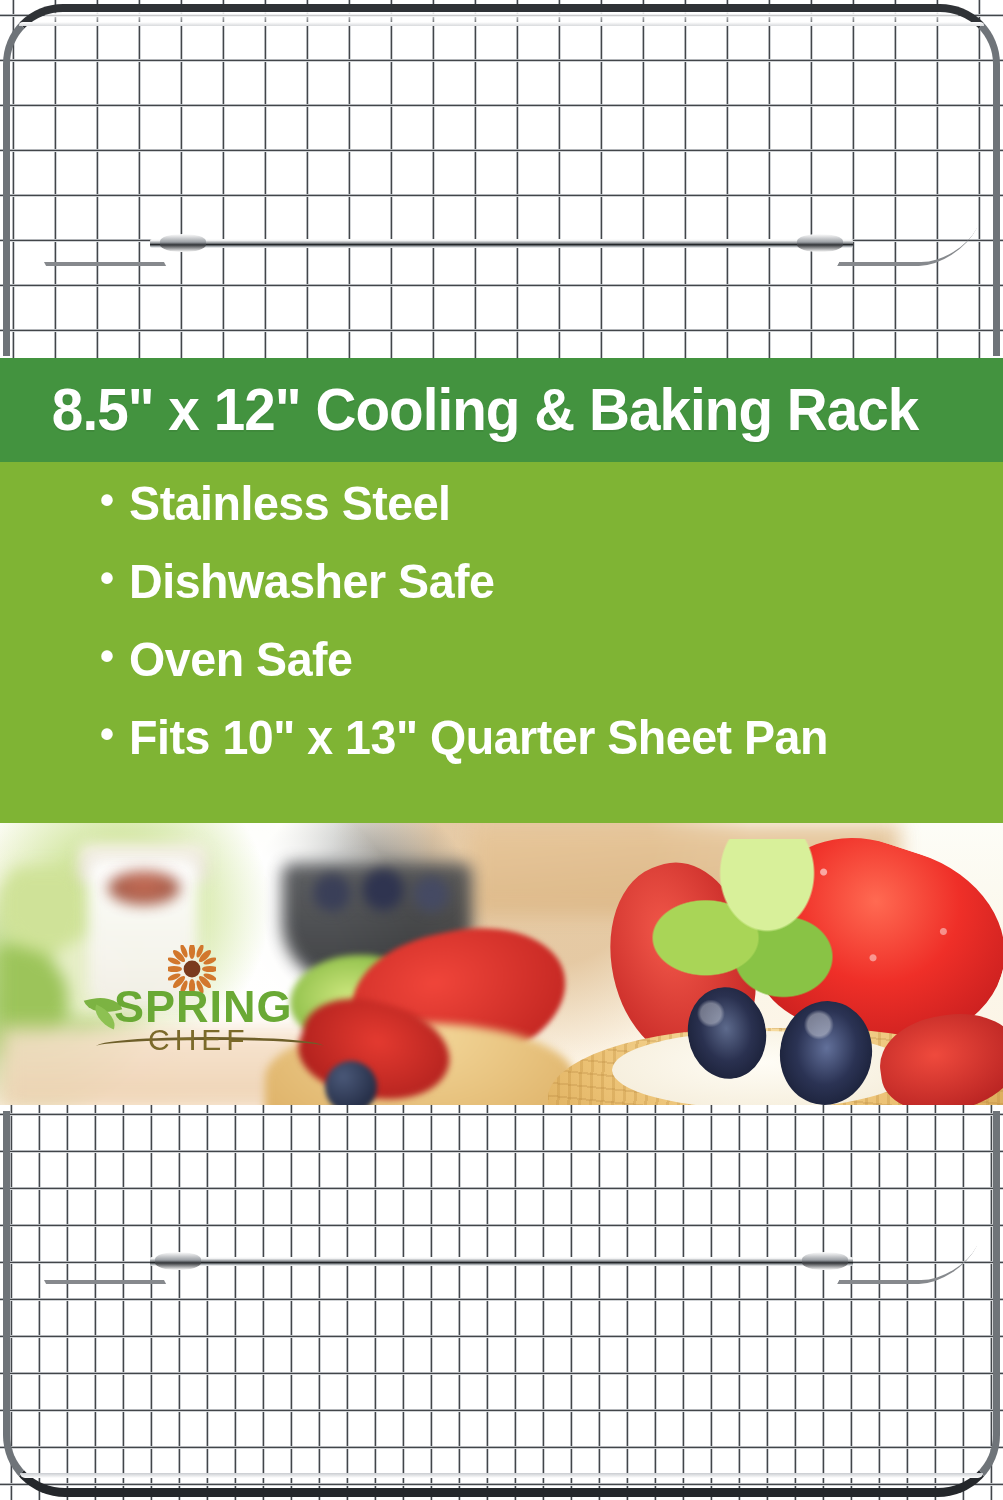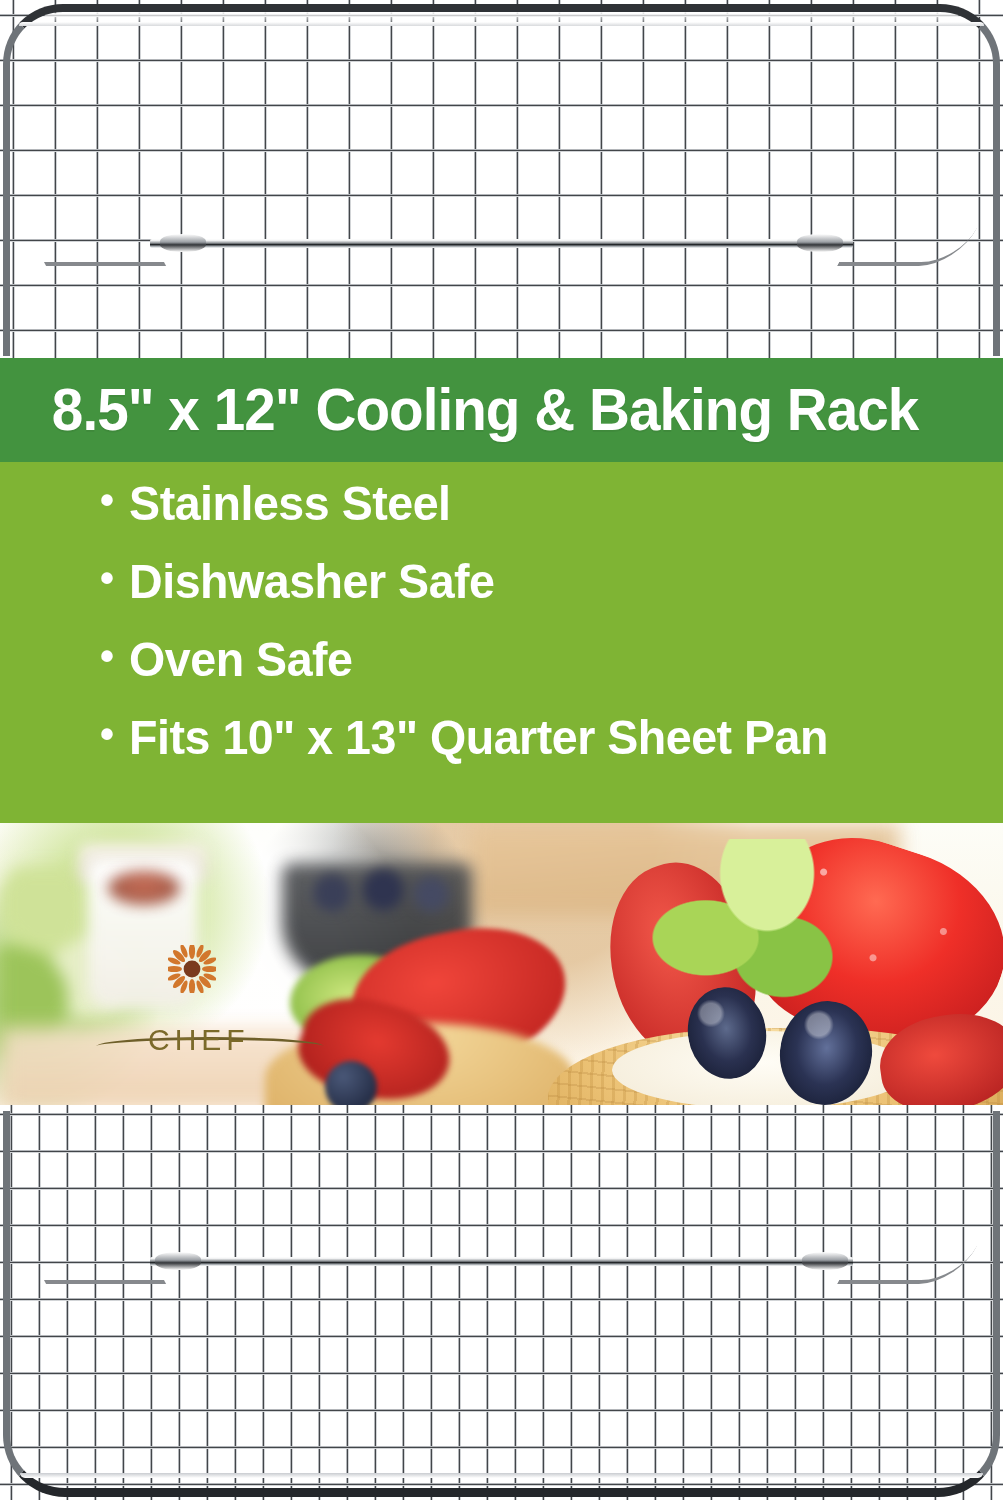--- a/index.html
+++ b/index.html
@@ -431,20 +431,25 @@
               <ellipse cx="16" cy="42" rx="2.6" ry="7" transform="rotate(22 16 42)"></ellipse>
               <ellipse cx="32" cy="42" rx="2.6" ry="7" transform="rotate(-22 32 42)"></ellipse>
               <ellipse cx="6" cy="16" rx="7" ry="2.6" transform="rotate(22 6 16)"></ellipse>
               <ellipse cx="6" cy="32" rx="7" ry="2.6" transform="rotate(-22 6 32)"></ellipse>
               <ellipse cx="42" cy="16" rx="7" ry="2.6" transform="rotate(-22 42 16)"></ellipse>
               <ellipse cx="42" cy="32" rx="7" ry="2.6" transform="rotate(22 42 32)"></ellipse>
             </g>
             <circle cx="24" cy="24" r="8.4" fill="#7a3b1e"></circle>
           </g>
         </svg>
+      </div>
+      <div class="sp-row">
+        <div class="leaf" style="left:0px;top:12px;width:34px;height:20px;transform:rotate(-18deg);"></div>
+        <div class="leaf" style="left:6px;top:26px;width:26px;height:16px;transform:rotate(24deg);background:#8dc152;"></div>
+        <div class="spring">SPRING</div>
       </div>
       <div class="swoosh"></div>
       <div class="chef">CHEF</div>
     </div>
   </div>
 
   <div class="rack rack-bottom">
     <div class="mesh" id="mesh-bottom">
         <div class="wire-v" style="left: 10px;"></div>
         <div class="wire-v" style="left: 38px;"></div>

